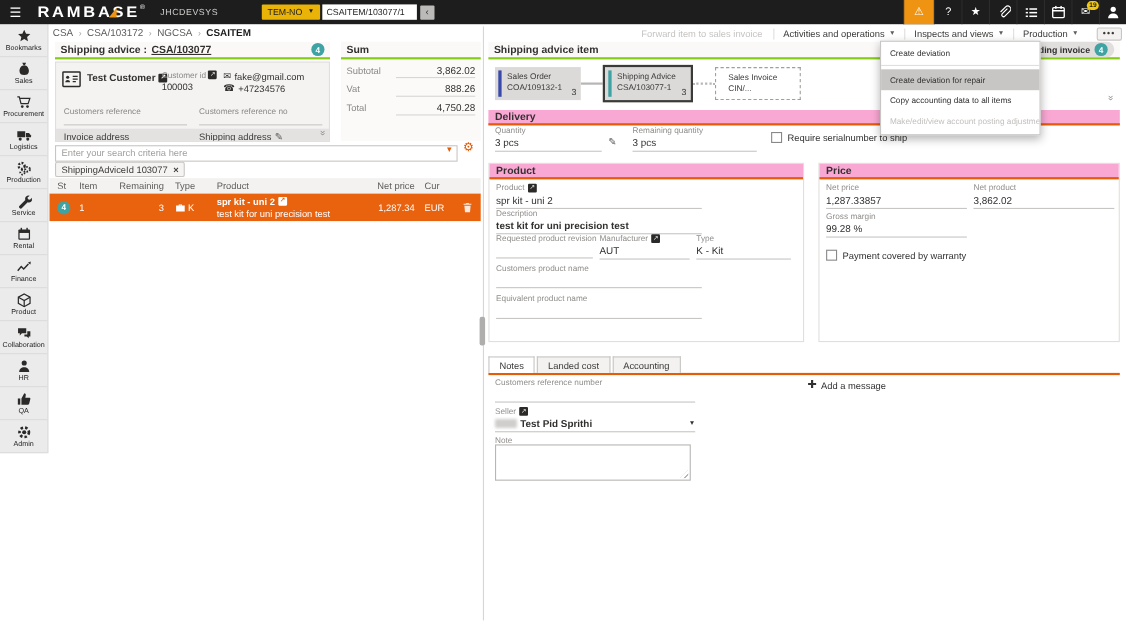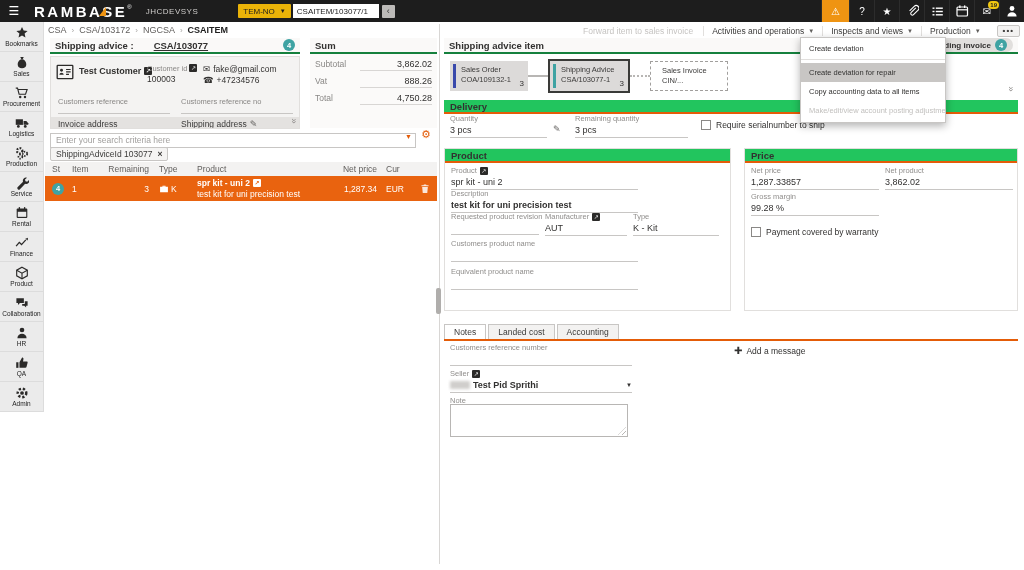--- a/index.html
+++ b/index.html
@@ -29,21 +29,21 @@
   .crumbs{position:absolute;left:48px;top:25px;font-size:9px;color:#605e5c;display:flex;gap:5px;align-items:center;z-index:5}
   .crumbs .sep{font-size:8px;color:#a8a6a4}
   .crumbs .last{font-weight:bold;color:#1d1d1d}
 
   
   .sidebar{position:absolute;left:0;top:22px;width:44px;background:#ebebeb;border-right:1px solid #dcdcdc;z-index:10}
   .sb-item{height:30px;display:flex;flex-direction:column;align-items:center;justify-content:center;gap:1px;border-bottom:1px solid #dcdcdc;font-size:6.5px;color:#1d1d1d;cursor:pointer;text-align:center;line-height:1}
   .sb-item svg{display:block}
 
   
-  .hdrbar{background:#faf9f8;border-bottom:2px solid #15803d;display:flex;align-items:center;height:16px;font-size:9.5px;font-weight:bold;color:#323130;padding:0 5px;gap:20px}
+  .hdrbar{background:#faf9f8;border-bottom:2px solid #84cc16;display:flex;align-items:center;height:16px;font-size:9.5px;font-weight:bold;color:#323130;padding:0 5px;gap:4px}
   .badge-teal{display:inline-flex;align-items:center;justify-content:center;min-width:12px;height:12px;border-radius:50%;background:#3fa3a3;color:#fff;font-size:7.5px;font-weight:bold}
   .extlink{display:inline-flex;align-items:center;justify-content:center;width:8px;height:8px;background:#2b2a29;color:#fff;font-size:6px;border-radius:1px;line-height:1;flex:none}
   .extlink.inv{background:#fff;color:#e9630f}
   .fld{position:absolute}
   .fld .lbl{font-size:7.5px;color:#908e8c;display:flex;align-items:center;gap:3px;white-space:nowrap}
   .fld .val{font-size:9px;color:#323130;border-bottom:1px solid #c8c6c4;padding:2px 0 2px;min-height:14px;white-space:nowrap;display:flex;align-items:center;gap:3px}
   .chk{width:10px;height:10px;border:1px solid #8a8886;background:#fff;display:inline-block;flex:none}
   .chkrow{position:absolute;display:flex;align-items:center;gap:5px;font-size:8.5px;color:#323130}
   .chev2{color:#8a8886;font-size:9px;transform:rotate(90deg);display:inline-block}
 
@@ -113,21 +113,21 @@
   .flow{left:450px;top:59px;display:flex;align-items:center;z-index:1}
   .fbox{position:relative;width:78px;height:30px;background:#dcdad9;font-size:7.5px;line-height:1.3;padding:4px 4px 4px 11px;color:#3b3a39;cursor:pointer}
   .fbar{position:absolute;left:3px;top:3px;bottom:3px;width:3px}
   .fnum{position:absolute;right:4px;bottom:2px;font-size:8px;color:#323130}
   .fbox.active{border:2px solid #3a3a38;height:34px;width:82px;background:#dcdad9}
   .fbox.ghost{background:#fff;border:1px dashed #a19f9d}
   .fconn{width:20px;border-top:2px solid #b8b6b4}
   .fconn.dot{border-top-style:dotted}
 
   
-  .sechdr{background:#22c55e;border-bottom:2px solid #e45c08;display:flex;align-items:center;font-size:9.5px;font-weight:bold;color:#323130;padding:0 6px}
+  .sechdr{background:#f9a8d4;border-bottom:2px solid #e45c08;display:flex;align-items:center;font-size:9.5px;font-weight:bold;color:#323130;padding:0 6px}
   .rt-delivery-hdr{left:444px;top:100px;width:574px;height:14px}
   .pencil{color:#605e5c;font-size:9px;cursor:pointer}
   .panel{position:absolute;border:1px solid #e1dfdd;background:#fff}
   .panel .sechdr{height:14px}
   .prod-panel{left:444px;top:148px;width:287px;height:163px}
   .price-panel{left:744px;top:148px;width:274px;height:163px}
 
   
   .tabs{left:444px;top:325px;width:574px;height:16px;border-bottom:2px solid #e45c08;display:flex;align-items:flex-end}
   .tab{font-size:8.5px;padding:2px 9px;border:1px solid #c8c6c4;border-bottom:none;background:#f3f2f1;color:#3b3a39;margin-right:2px;cursor:pointer}

